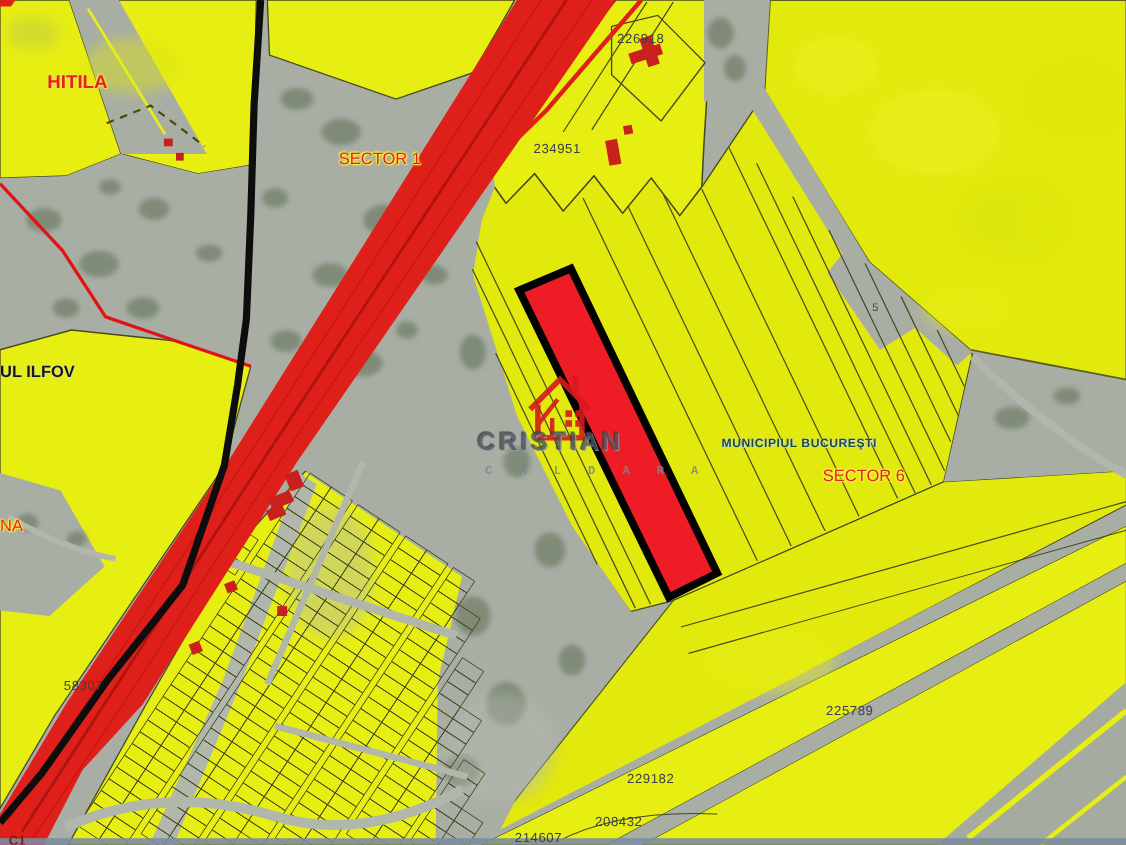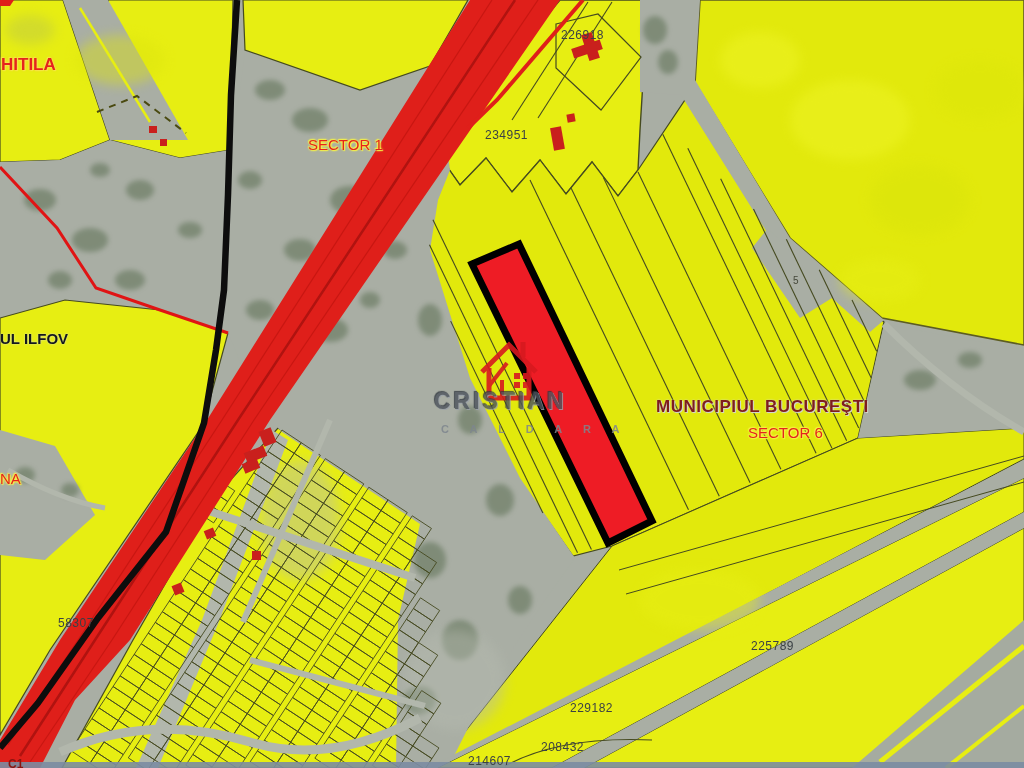--- a/index.html
+++ b/index.html
@@ -8,29 +8,29 @@
   #map{position:absolute;left:0;top:0;}
   #labels{position:absolute;left:0;top:0;width:1024px;height:768px;pointer-events:none;}
   .lbl{position:absolute;white-space:nowrap;line-height:1;}
   .num{font-size:12px;color:#3b4145;letter-spacing:.5px;}
   .num-sm{font-size:10px;color:#45483a;}
   .red{font-weight:400;color:#e5231d;font-size:15px;
        text-shadow:0 0 2px #f9f649,0 0 3px #f9f649,1px 1px 1px #f5ef45,-1px -1px 1px #f5ef45;}
   .red-lg{font-weight:700;color:#e5231d;font-size:17px;
        text-shadow:0 0 2px #f9f649,0 0 3px #f9b949,1px 1px 1px #f5ef45,-1px -1px 1px #f5ef45;}
   .black{font-weight:700;color:#14181c;font-size:15px;text-shadow:0 0 2px #d9ddd2;}
-  .black-lg{font-weight:700;color:#7f1d1d;font-size:17px;letter-spacing:.5px;
+  .black-lg{font-weight:700;color:#14532d;font-size:11px;letter-spacing:.5px;
        text-shadow:0 0 2px #d9ddd2,1px 1px 0 #cfd4c8;text-align:center;}
   .c1{font-weight:700;color:#8a1410;font-size:12px;}
   .watermark{position:absolute;left:428px;top:330px;width:255px;height:118px;pointer-events:none;}
   .wm-house{position:absolute;left:50px;top:6px;opacity:.9;}
   .wm-brand{position:absolute;left:6px;top:58px;font-size:23px;font-weight:800;letter-spacing:3px;
             color:#4e555e;opacity:.82;text-shadow:1px 1px 0 #99a0a8,-1px -1px 1px #31373f;}
   .wm-sub{position:absolute;left:13px;top:93px;font-size:11px;font-weight:700;letter-spacing:9px;
-          color:#7e868e;opacity:.85;}
+          color:#7e868e;opacity:.85;font-family:Liberation Mono, monospace;}
 </style>
 </head>
 <body>
 
 <div id="stage">
   <svg id="map" width="1024" height="768" viewBox="0 0 1024 768">
       <rect x="0" y="0" width="1024" height="768" fill="#a9aea4"></rect>
       <polygon points="0,0 63,0 110,140 60,160 0,162" fill="#e7ee12" stroke="#454a20" stroke-width="1.2"></polygon>
       <polygon points="108,0 233,0 230,150 180,158 110,140" fill="#e7ee12" stroke="#454a20" stroke-width="1.2"></polygon>
       <polygon points="243,0 468,0 452,28 430,66 360,90 245,50" fill="#e7ee12" stroke="#454a20" stroke-width="1.2"></polygon>
@@ -403,21 +403,21 @@
         <rect x="205" y="529" width="10" height="9" transform="rotate(-22 210 533.5)"></rect>
         <rect x="252" y="551" width="9" height="9" transform="rotate(0 256.5 555.5)"></rect>
         <rect x="173" y="584" width="10" height="10" transform="rotate(-22 178 589)"></rect>
         <rect x="149" y="126" width="8" height="7" transform="rotate(0 153 129.5)"></rect>
         <rect x="160" y="139" width="7" height="7" transform="rotate(0 163.5 142.5)"></rect>
       </g>
       <rect x="0" y="762" width="1024" height="6" fill="#7b8ca2" opacity="0.9"></rect>
     </svg>
 
   <div id="labels">
-      <div class="lbl red-lg" style="left: 1px; top: 56px;">HITILA</div>
+      <div class="lbl red-lg" style="left: 1px; top: 66px; padding-left: 42px;">HITILA</div>
       <div class="lbl red" style="left: 308px; top: 137px;">SECTOR 1</div>
       <div class="lbl black" style="left: 0px; top: 331px;">UL ILFOV</div>
       <div class="lbl red" style="left: 0px; top: 471px;">NA</div>
       <div class="lbl black-lg" style="left: 656px; top: 398px;">MUNICIPIUL BUCUREŞTI</div>
       <div class="lbl red" style="left: 748px; top: 425px;">SECTOR 6</div>
       <div class="lbl c1" style="left: 8px; top: 758px; text-align: right;">C1</div>
       <div class="lbl num" style="left: 561px; top: 29px;">226918</div>
       <div class="lbl num" style="left: 485px; top: 129px; text-align: center;">234951</div>
       <div class="lbl num" style="left: 22px; top: 617px; margin-left: 36px;">58307</div>
       <div class="lbl num" style="left: 751px; top: 640px;">225789</div>

